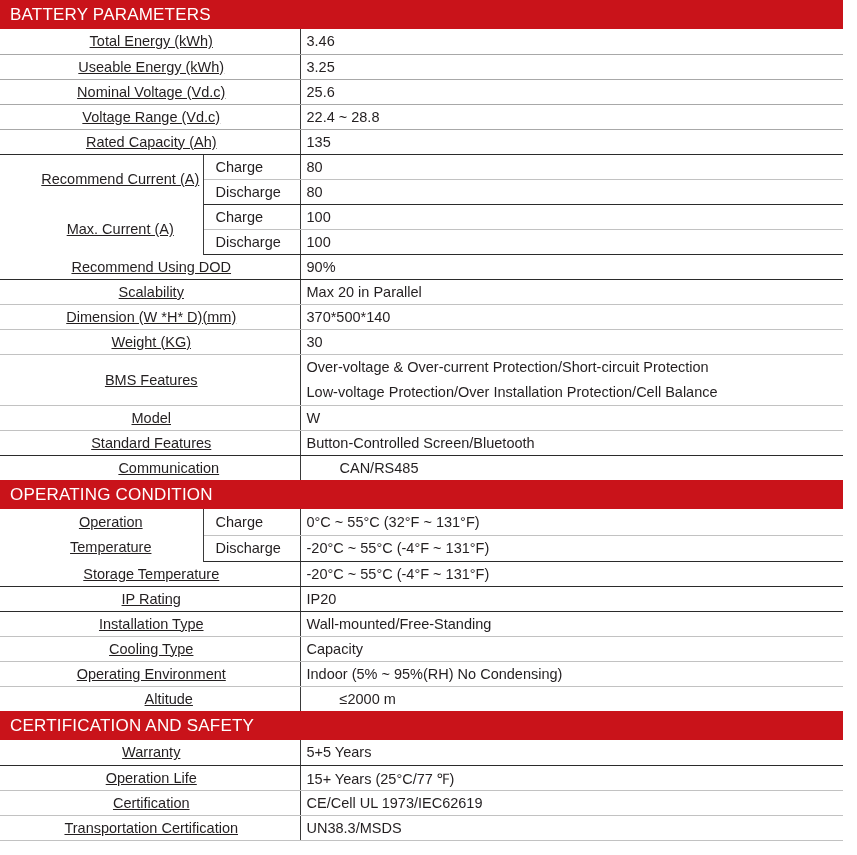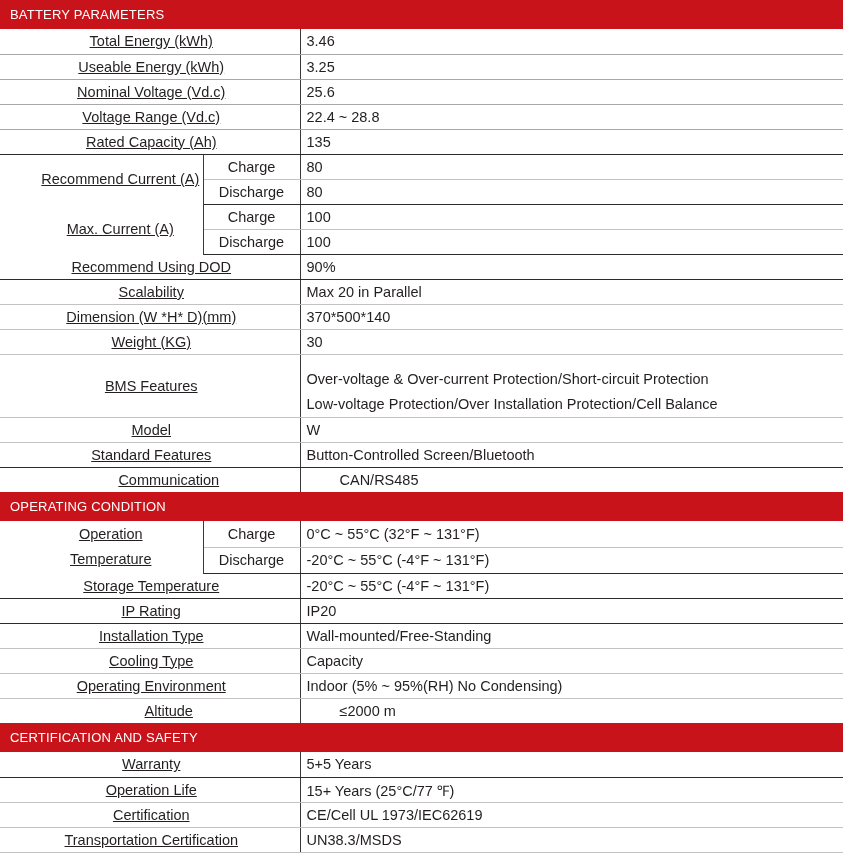--- a/index.html
+++ b/index.html
@@ -28,21 +28,21 @@
   }
 
   table.spec-table col.col-label   { width: 203px; }
   table.spec-table col.col-sublabel{ width: 97px;  }
   table.spec-table col.col-value   { width: 543px; }
 
   
   tr.section-row > td {
     background: #c9131a;
     color: #ffffff;
-    font-size: 13px;
+    font-size: 17px;
     letter-spacing: 0.2px;
     height: 29px;
     padding: 0 0 0 10px;
     border: none;
     vertical-align: middle;
     white-space: nowrap;
   }
 
   
   td.label,
@@ -59,40 +59,40 @@
     padding-left: 4px;
     text-align: center;
     border-right: none;
     text-decoration: underline;
   }
   td.label.has-sub {
     border-right: 1px solid #3a3a3a;
   }
 
   td.sublabel {
-    text-align: center;
+    text-align: left;
     border-right: 1px solid #3a3a3a;
-    padding: 0 6px;
+    padding: 0 12px;
   }
 
   td.value {
     border-left: 1px solid #3a3a3a;
     padding: 0 6px;
   }
 
   
   td.rule-dark { border-bottom-color: #2b2b2b; }
   td.rule-light { border-bottom-color: #c2c2c2; }
   td.rule-none  { border-bottom: none; padding-left: 39px; }
 
   
   td.value.multiline {
     height: 50px;
     line-height: 25px;
-    padding-top: 12px;
+    padding-top: 0;
     padding-bottom: 0;
   }
   td.value.multiline .line {
     display: block;
     white-space: nowrap;
   }
 
   
   td.label.stacked {
     height: 50px;

